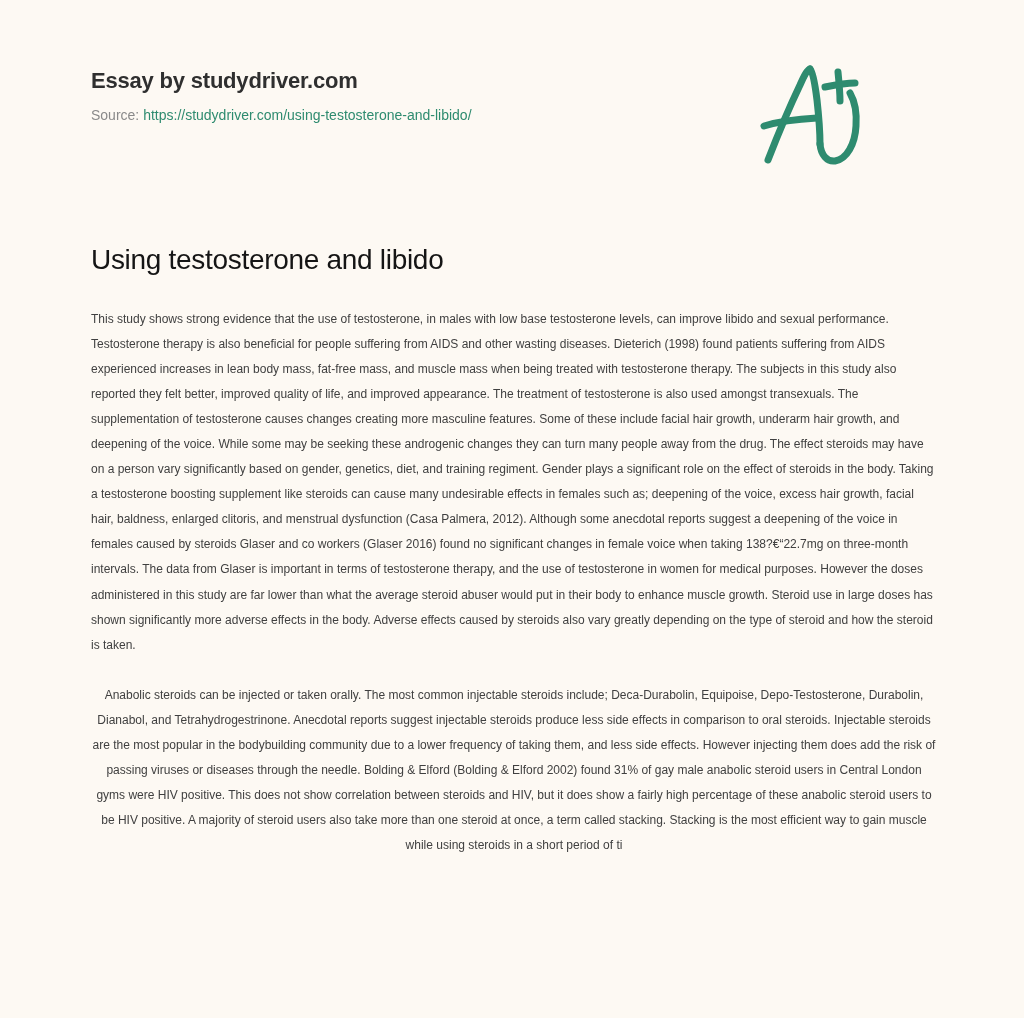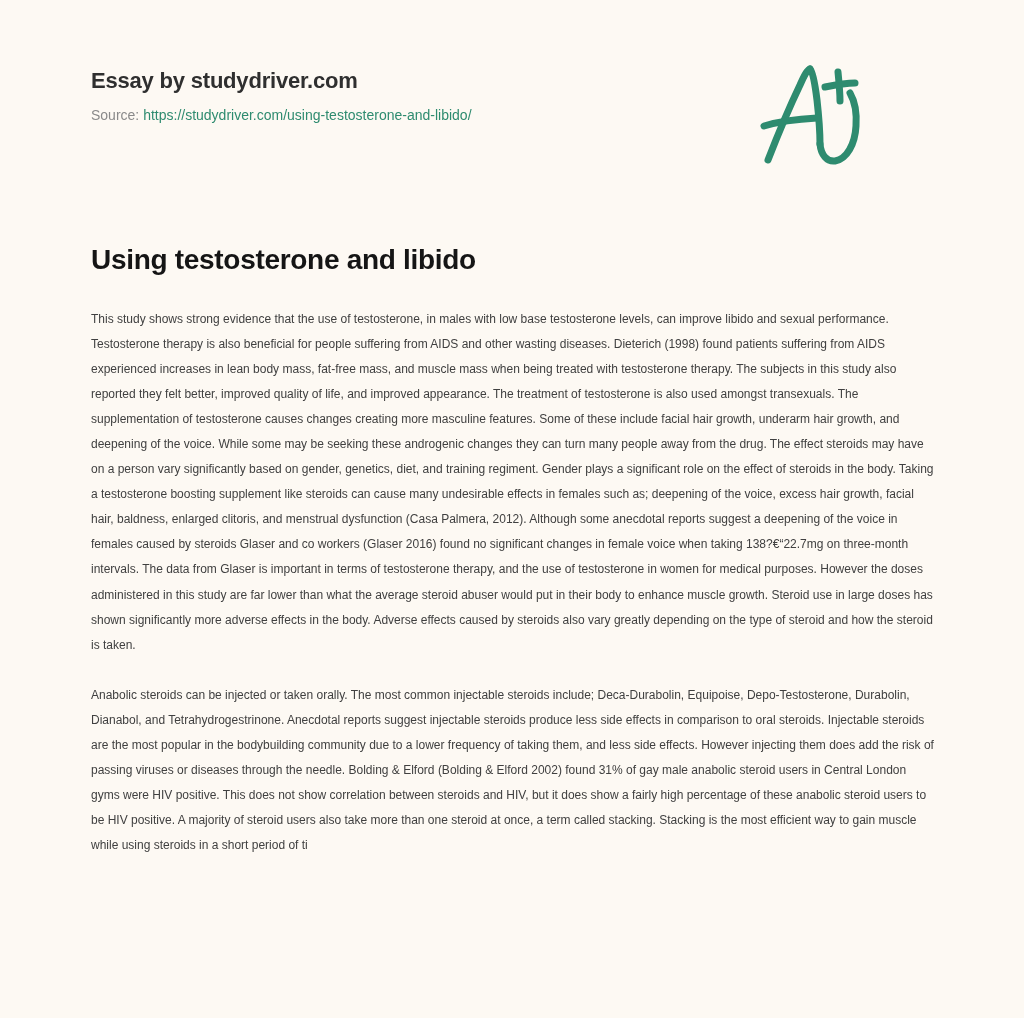--- a/index.html
+++ b/index.html
@@ -74,42 +74,42 @@
   }
   .logo svg { display: block; }
 
   
   .doc-title {
     position: absolute;
     left: 91px;
     top: 242px;
     margin: 0;
     font-size: 28px;
-    font-weight: bold;
+    font-weight: normal;
     color: #151515;
     letter-spacing: -0.3px;
     line-height: 1.25;
   }
 
   
   .body-copy {
     position: absolute;
     left: 91px;
     top: 307px;
     width: 846px;
     font-size: 12px;
     line-height: 25.05px;
     color: #404040;
   }
 
   .body-copy p {
     margin: 0 0 25px 0;
     text-align: left;
   }
-  .body-copy p:last-child { margin-bottom: 6px; }
+  .body-copy p:last-child { margin-bottom: 6px; text-align: center; }
 </style>
 </head>
 <body>
 
 <div class="page">
 
   <div class="header">
 
     <div class="header-text">
       <div class="essay-by">Essay by studydriver.com</div>

